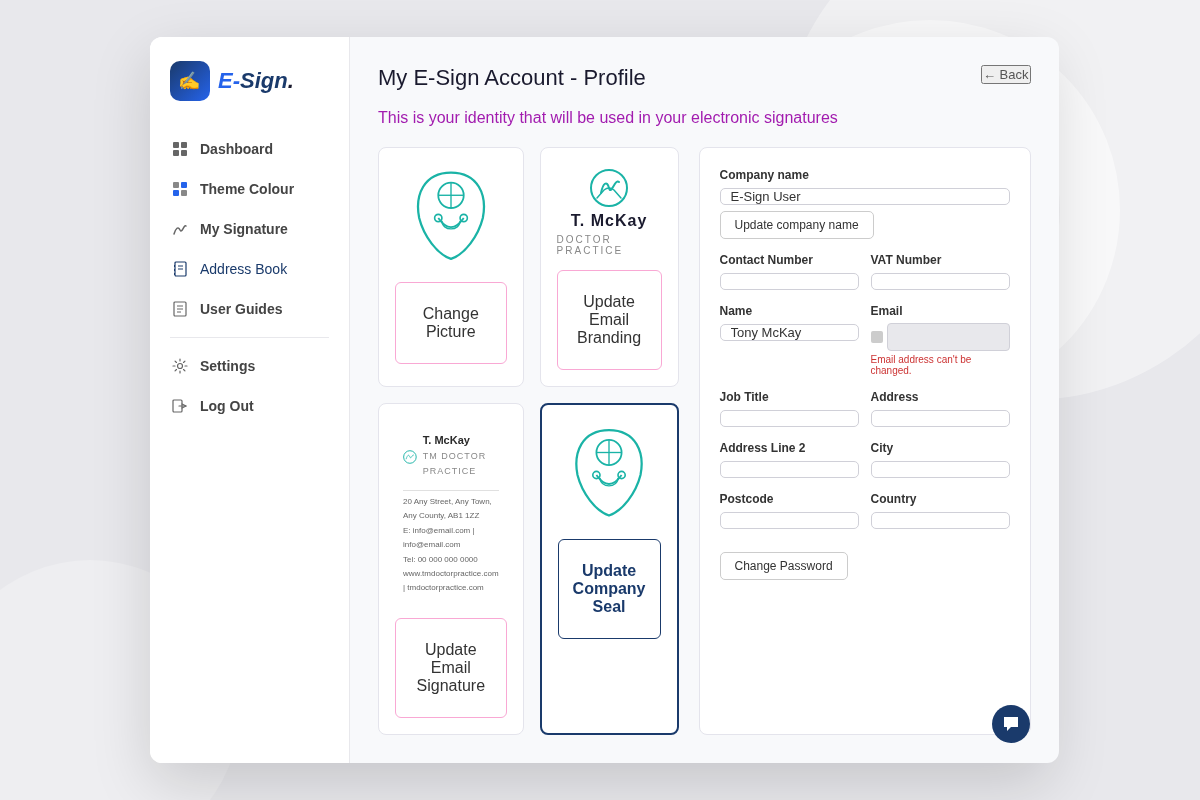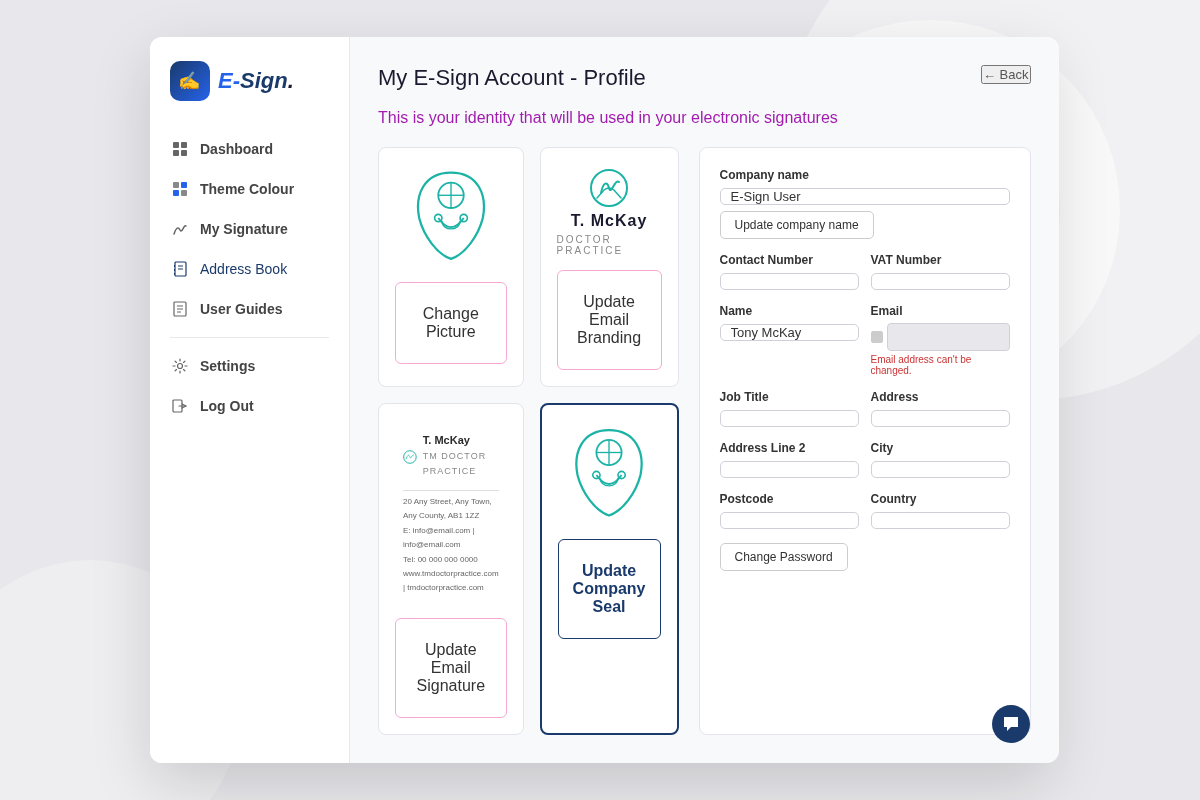--- a/index.html
+++ b/index.html
@@ -301,21 +301,21 @@
     }
 
     .change-password-btn {
       border: 1px solid #ccc;
       background: #fff;
       border-radius: 5px;
       padding: 6px 14px;
       font-size: 12px;
       cursor: pointer;
       color: #333;
-      margin-top: 0;
+      margin-top: 9px;
     }
 
     
     .chat-fab {
       position: absolute;
       bottom: 20px;
       right: 20px;
       width: 38px;
       height: 38px;
       background: #1a3a6b;

